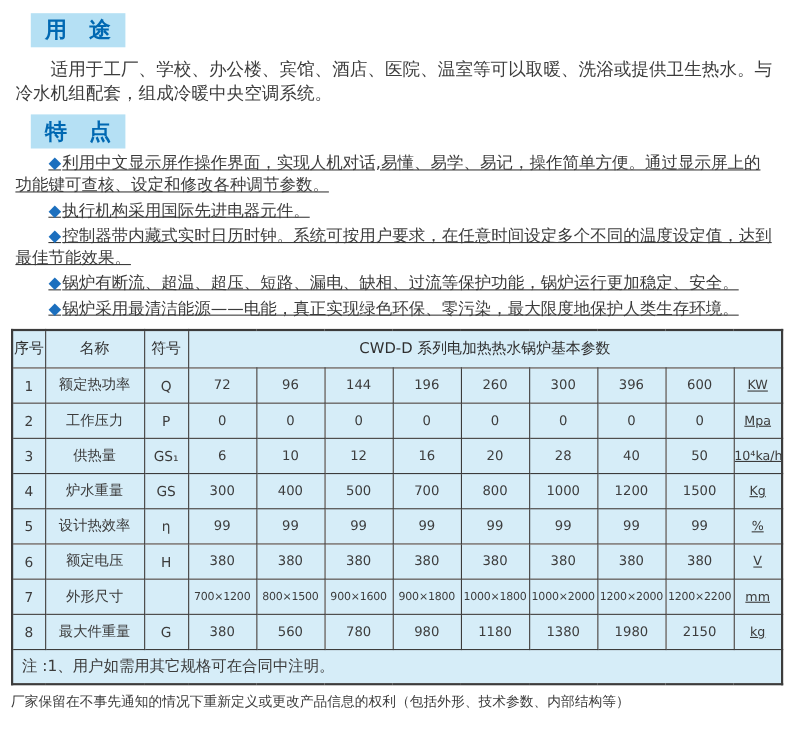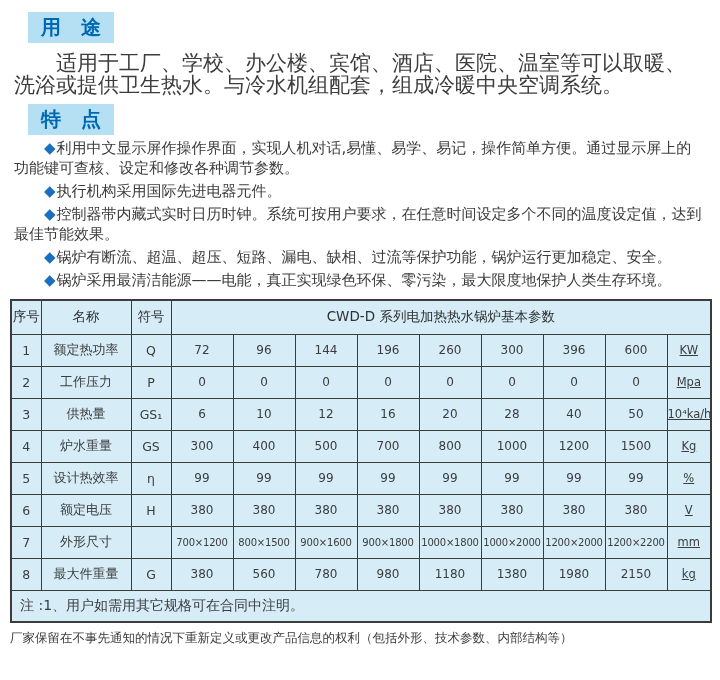--- a/index.html
+++ b/index.html
@@ -15,26 +15,26 @@
     background: #b5e0f4;
     color: #0068b2;
     font-weight: bold;
     font-size: 20px;
     line-height: 1;
     padding: 5px 13px 6px 13px;
   }
   .badge-usage { margin: 12px 16px 0 28px; text-align: right; }
   .badge-features { margin: 8px 0 0 28px; }
   .para {
-    font-size: 21px;
+    font-size: 16px;
     line-height: 22px;
     margin: 9px 16px 0 14px;
     text-indent: 2em;
   }
-  .bullets { margin-top: 0; }
+  .bullets { margin-top: 0; text-decoration: underline; }
   .bullet {
     font-size: 15px;
     line-height: 20px;
     margin: 3px 16px 3px 14px;
     text-indent: 2em;
   }
   .diamond { color: #1c6fbe; margin-right: 1px; }
 
   .spec-table {
     border-collapse: collapse;

